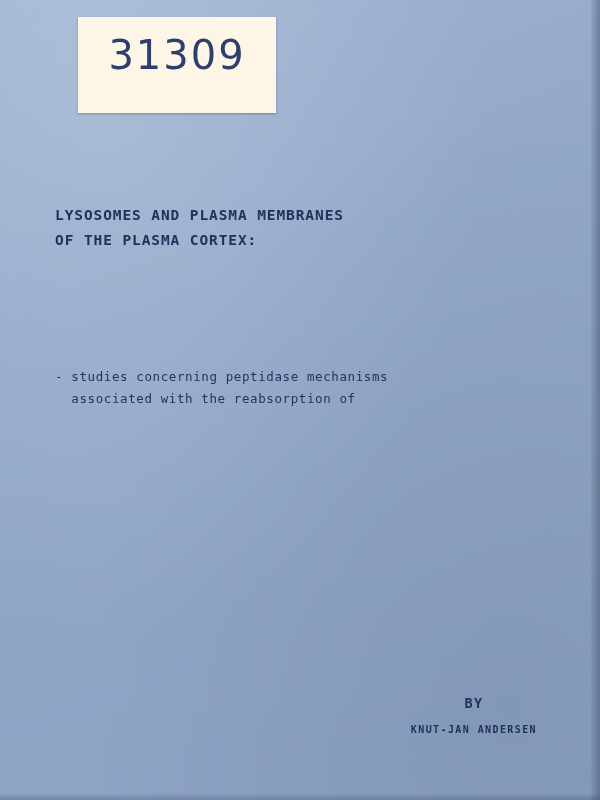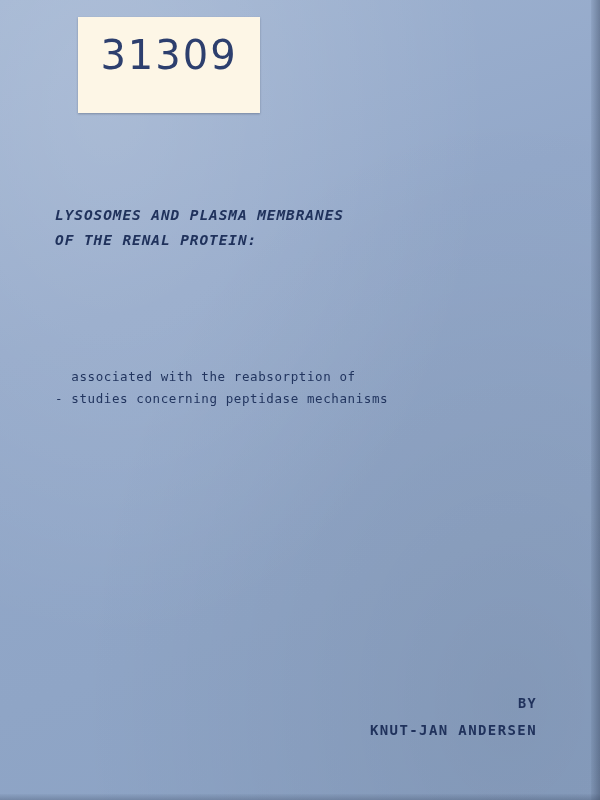--- a/index.html
+++ b/index.html
@@ -47,21 +47,21 @@
     width: 600px;
     height: 6px;
     background: linear-gradient(to bottom, rgba(70,88,115,0.05), rgba(55,70,95,0.30));
   }
 
   
   .sticker {
     position: absolute;
     left: 78px;
     top: 17px;
-    width: 182px;
+    width: 198px;
     height: 96px;
     background: #fdf6e6;
     box-shadow: 0 1px 2px rgba(40,50,70,0.35);
   }
   .sticker-number {
     position: absolute;
     left: 0;
     right: 0;
     top: 18px;
     text-align: center;
@@ -76,21 +76,20 @@
   .title-block {
     position: absolute;
     left: 55px;
     top: 203px;
     width: 470px;
   }
   .title-line {
     font-family: "DejaVu Sans Mono", monospace;
     font-size: 14.5px;
     font-weight: bold;
-    font-style: italic;
     letter-spacing: 0.9px;
     color: #20325c;
     line-height: 25px;
     white-space: pre;
   }
 
   .subtitle-block {
     position: absolute;
     left: 55px;
     top: 366px;
@@ -112,48 +111,49 @@
     text-align: right;
   }
   .byline-by {
     font-family: "DejaVu Sans Mono", monospace;
     font-size: 13.5px;
     font-weight: bold;
     letter-spacing: 1.4px;
     color: #20325c;
     line-height: 30px;
     white-space: pre;
+    text-align: center;
   }
   .byline-author {
     font-family: "DejaVu Sans Mono", monospace;
-    font-size: 14px;
+    font-size: 10px;
     font-weight: bold;
     letter-spacing: 1.4px;
     color: #20325c;
     line-height: 24px;
     white-space: pre;
   }
 </style>
 </head>
 <body>
 
 <div class="page">
 
   <div class="sticker">
     <div class="sticker-number">31309</div>
   </div>
 
   <div class="title-block">
     <div class="title-line">LYSOSOMES AND PLASMA MEMBRANES</div>
-    <div class="title-line">OF THE RENAL PROTEIN:</div>
+    <div class="title-line">OF THE PLASMA CORTEX:</div>
   </div>
 
   <div class="subtitle-block">
+    <div class="subtitle-line">- studies concerning peptidase mechanisms</div>
     <div class="subtitle-line">  associated with the reabsorption of</div>
-    <div class="subtitle-line">- studies concerning peptidase mechanisms</div>
   </div>
 
   <div class="byline-block">
     <div class="byline-by">BY</div>
     <div class="byline-author">KNUT-JAN ANDERSEN</div>
   </div>
 
   <div class="edge-right"></div>
   <div class="edge-bottom"></div>
 </div>

